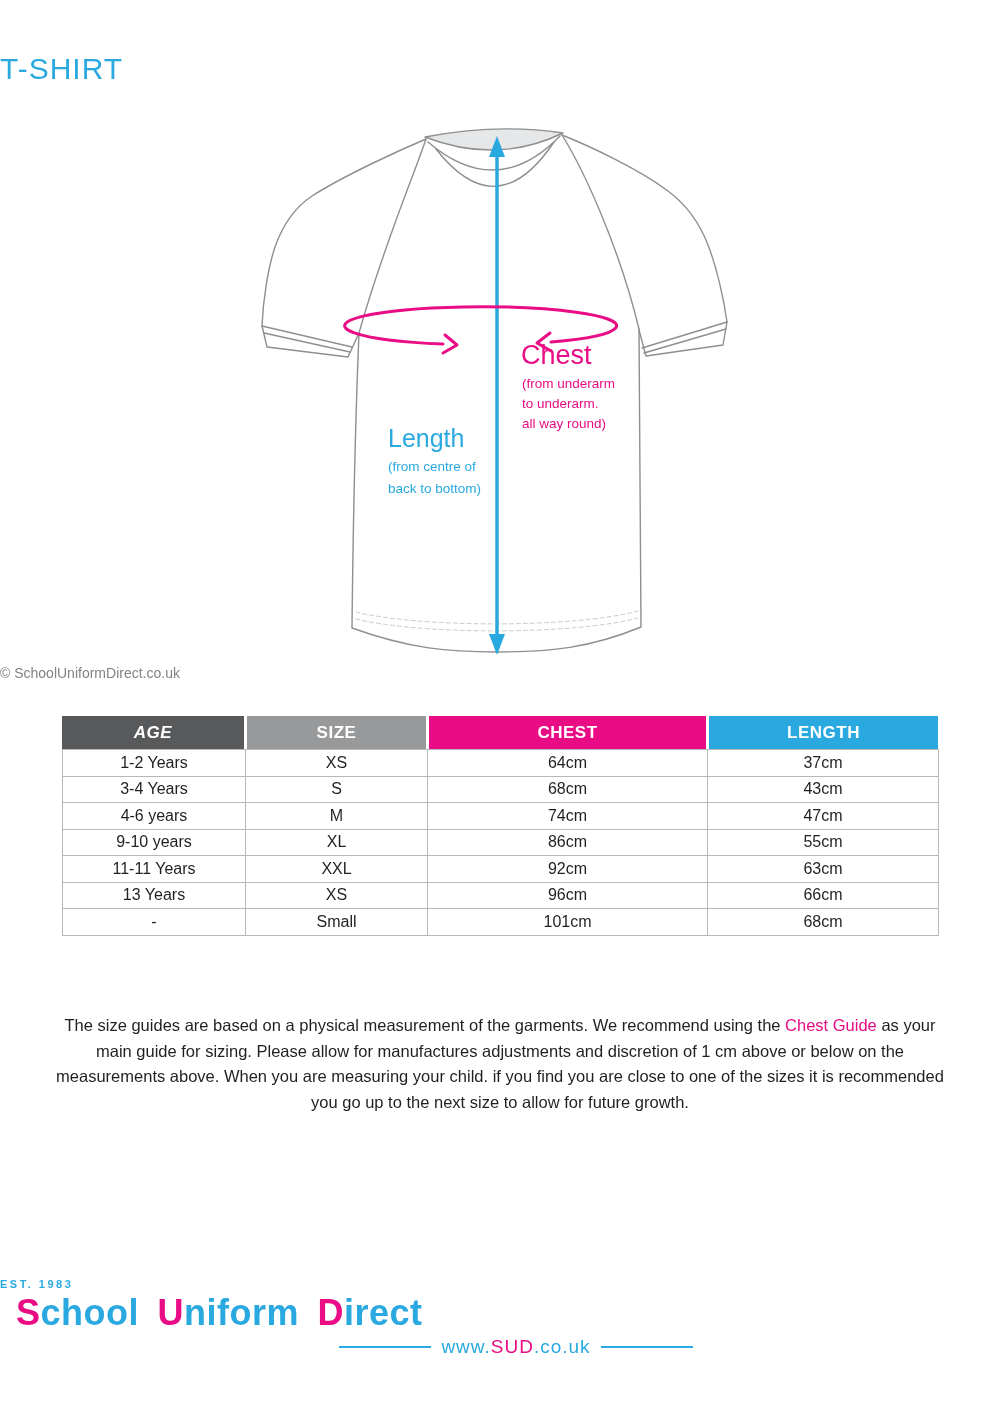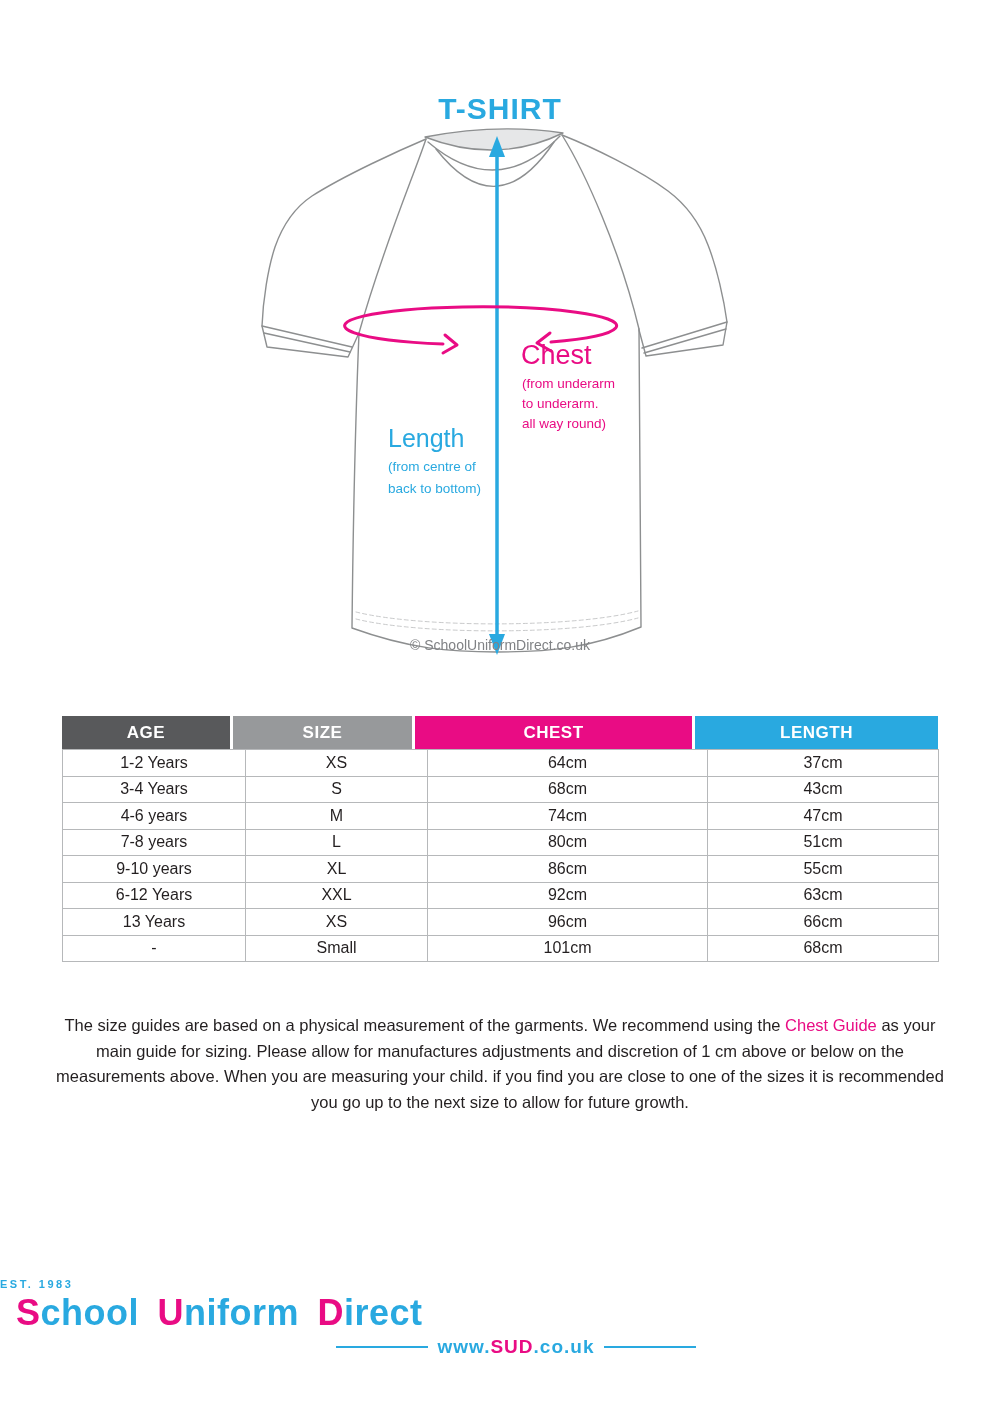--- a/index.html
+++ b/index.html
@@ -12,57 +12,57 @@
     --copy-gray:#808285;
     --border:#B6B8BA;
   }
   *{margin:0;padding:0;box-sizing:border-box;}
   html,body{background:#fff;}
   .page{
     position:relative;width:1000px;height:1414px;background:#fff;
     font-family:"Liberation Sans", sans-serif;color:var(--ink);overflow:hidden;
   }
   .title{
-    position:absolute;top:52px;left:0;width:100%;text-align:center;
-    font-size:30px;font-weight:bold;letter-spacing:1px;color:var(--blue);margin-top:40px;
+    position:absolute;top:52px;left:0;width:100%;
+    font-size:30px;font-weight:normal;letter-spacing:1px;color:var(--blue);
   }
   .shirt-svg{position:absolute;top:0;left:0;}
   .chest-label{position:absolute;left:521px;top:340px;font-size:27px;color:var(--pink);}
   .chest-sub{position:absolute;left:522px;top:374px;font-size:13.5px;line-height:20px;color:var(--pink);}
   .length-label{position:absolute;left:388px;top:424px;font-size:25px;color:var(--blue);}
   .length-sub{position:absolute;left:388px;top:456px;font-size:13.5px;line-height:22px;color:var(--blue);}
-  .copyright{position:absolute;top:637px;left:0;width:100%;text-align:center;font-size:14px;color:var(--copy-gray);}
+  .copyright{position:absolute;top:665px;left:0;width:100%;font-size:14px;color:var(--copy-gray);}
   .size-table{position:absolute;left:62px;top:716px;width:876px;}
   .thead{display:flex;height:33px;gap:3px;}
   .th{
     display:flex;align-items:center;justify-content:center;color:#fff;
     font-size:17px;font-weight:bold;letter-spacing:.5px;
   }
-  .th-age{width:168px;background:var(--age-gray);}
+  .th-age{width:182px;background:var(--age-gray);font-style:italic;}
   .th-size{width:179px;background:var(--size-gray);}
   .th-chest{width:277px;background:var(--pink);}
   .th-length{flex:1;background:var(--blue);}
   .tbody-table{width:876px;border-collapse:collapse;table-layout:fixed;}
   .tbody-table td{
     border:1px solid var(--border);height:26.5px;text-align:center;
     font-size:16px;color:var(--ink);padding:0;margin-left:28px;
   }
   .note{
     position:absolute;left:50px;top:1013px;width:900px;text-align:center;
     font-size:16.5px;line-height:25.5px;color:var(--ink);
   }
   .note .hl{color:var(--pink);}
   .logo{position:absolute;top:1278px;left:0;width:100%;text-align:left;}
   .logo-est{font-size:11px;font-weight:bold;letter-spacing:2.5px;color:var(--blue);}
   .logo-name{font-size:36px;font-weight:bold;letter-spacing:.5px;margin-top:2px;word-spacing:8px;padding-left:16px;}
   .c-blue{color:var(--blue);}
   .c-pink{color:var(--pink);}
   .logo-tag{
     margin-top:2px;display:flex;align-items:center;justify-content:center;gap:10px;
-    font-size:19px;font-weight:bold;letter-spacing:1px;margin-left:32px;
+    font-size:19px;font-weight:normal;letter-spacing:1px;margin-left:32px;
   }
   .tag-line{width:92px;height:2.5px;background:var(--blue);}
 </style>
 </head>
 <body>
 
 <div class="page">
 
   <h1 class="title">T-SHIRT</h1>
 
@@ -148,36 +148,30 @@
     <td>43cm</td>
   </tr>
 
   <tr>
     <td>4-6 years</td>
     <td>M</td>
     <td>74cm</td>
     <td>47cm</td>
   </tr>
 
-  <tr>
-    <td>7-8 years</td>
-    <td>L</td>
-    <td>80cm</td>
-    <td>51cm</td>
-  </tr>
 
   <tr>
     <td>9-10 years</td>
     <td>XL</td>
     <td>86cm</td>
     <td>55cm</td>
   </tr>
 
   <tr>
-    <td>6-12 Years</td>
+    <td>11-11 Years</td>
     <td>XXL</td>
     <td>92cm</td>
     <td>63cm</td>
   </tr>
 
   <tr>
     <td>13 Years</td>
     <td>XS</td>
     <td>96cm</td>
     <td>66cm</td>

